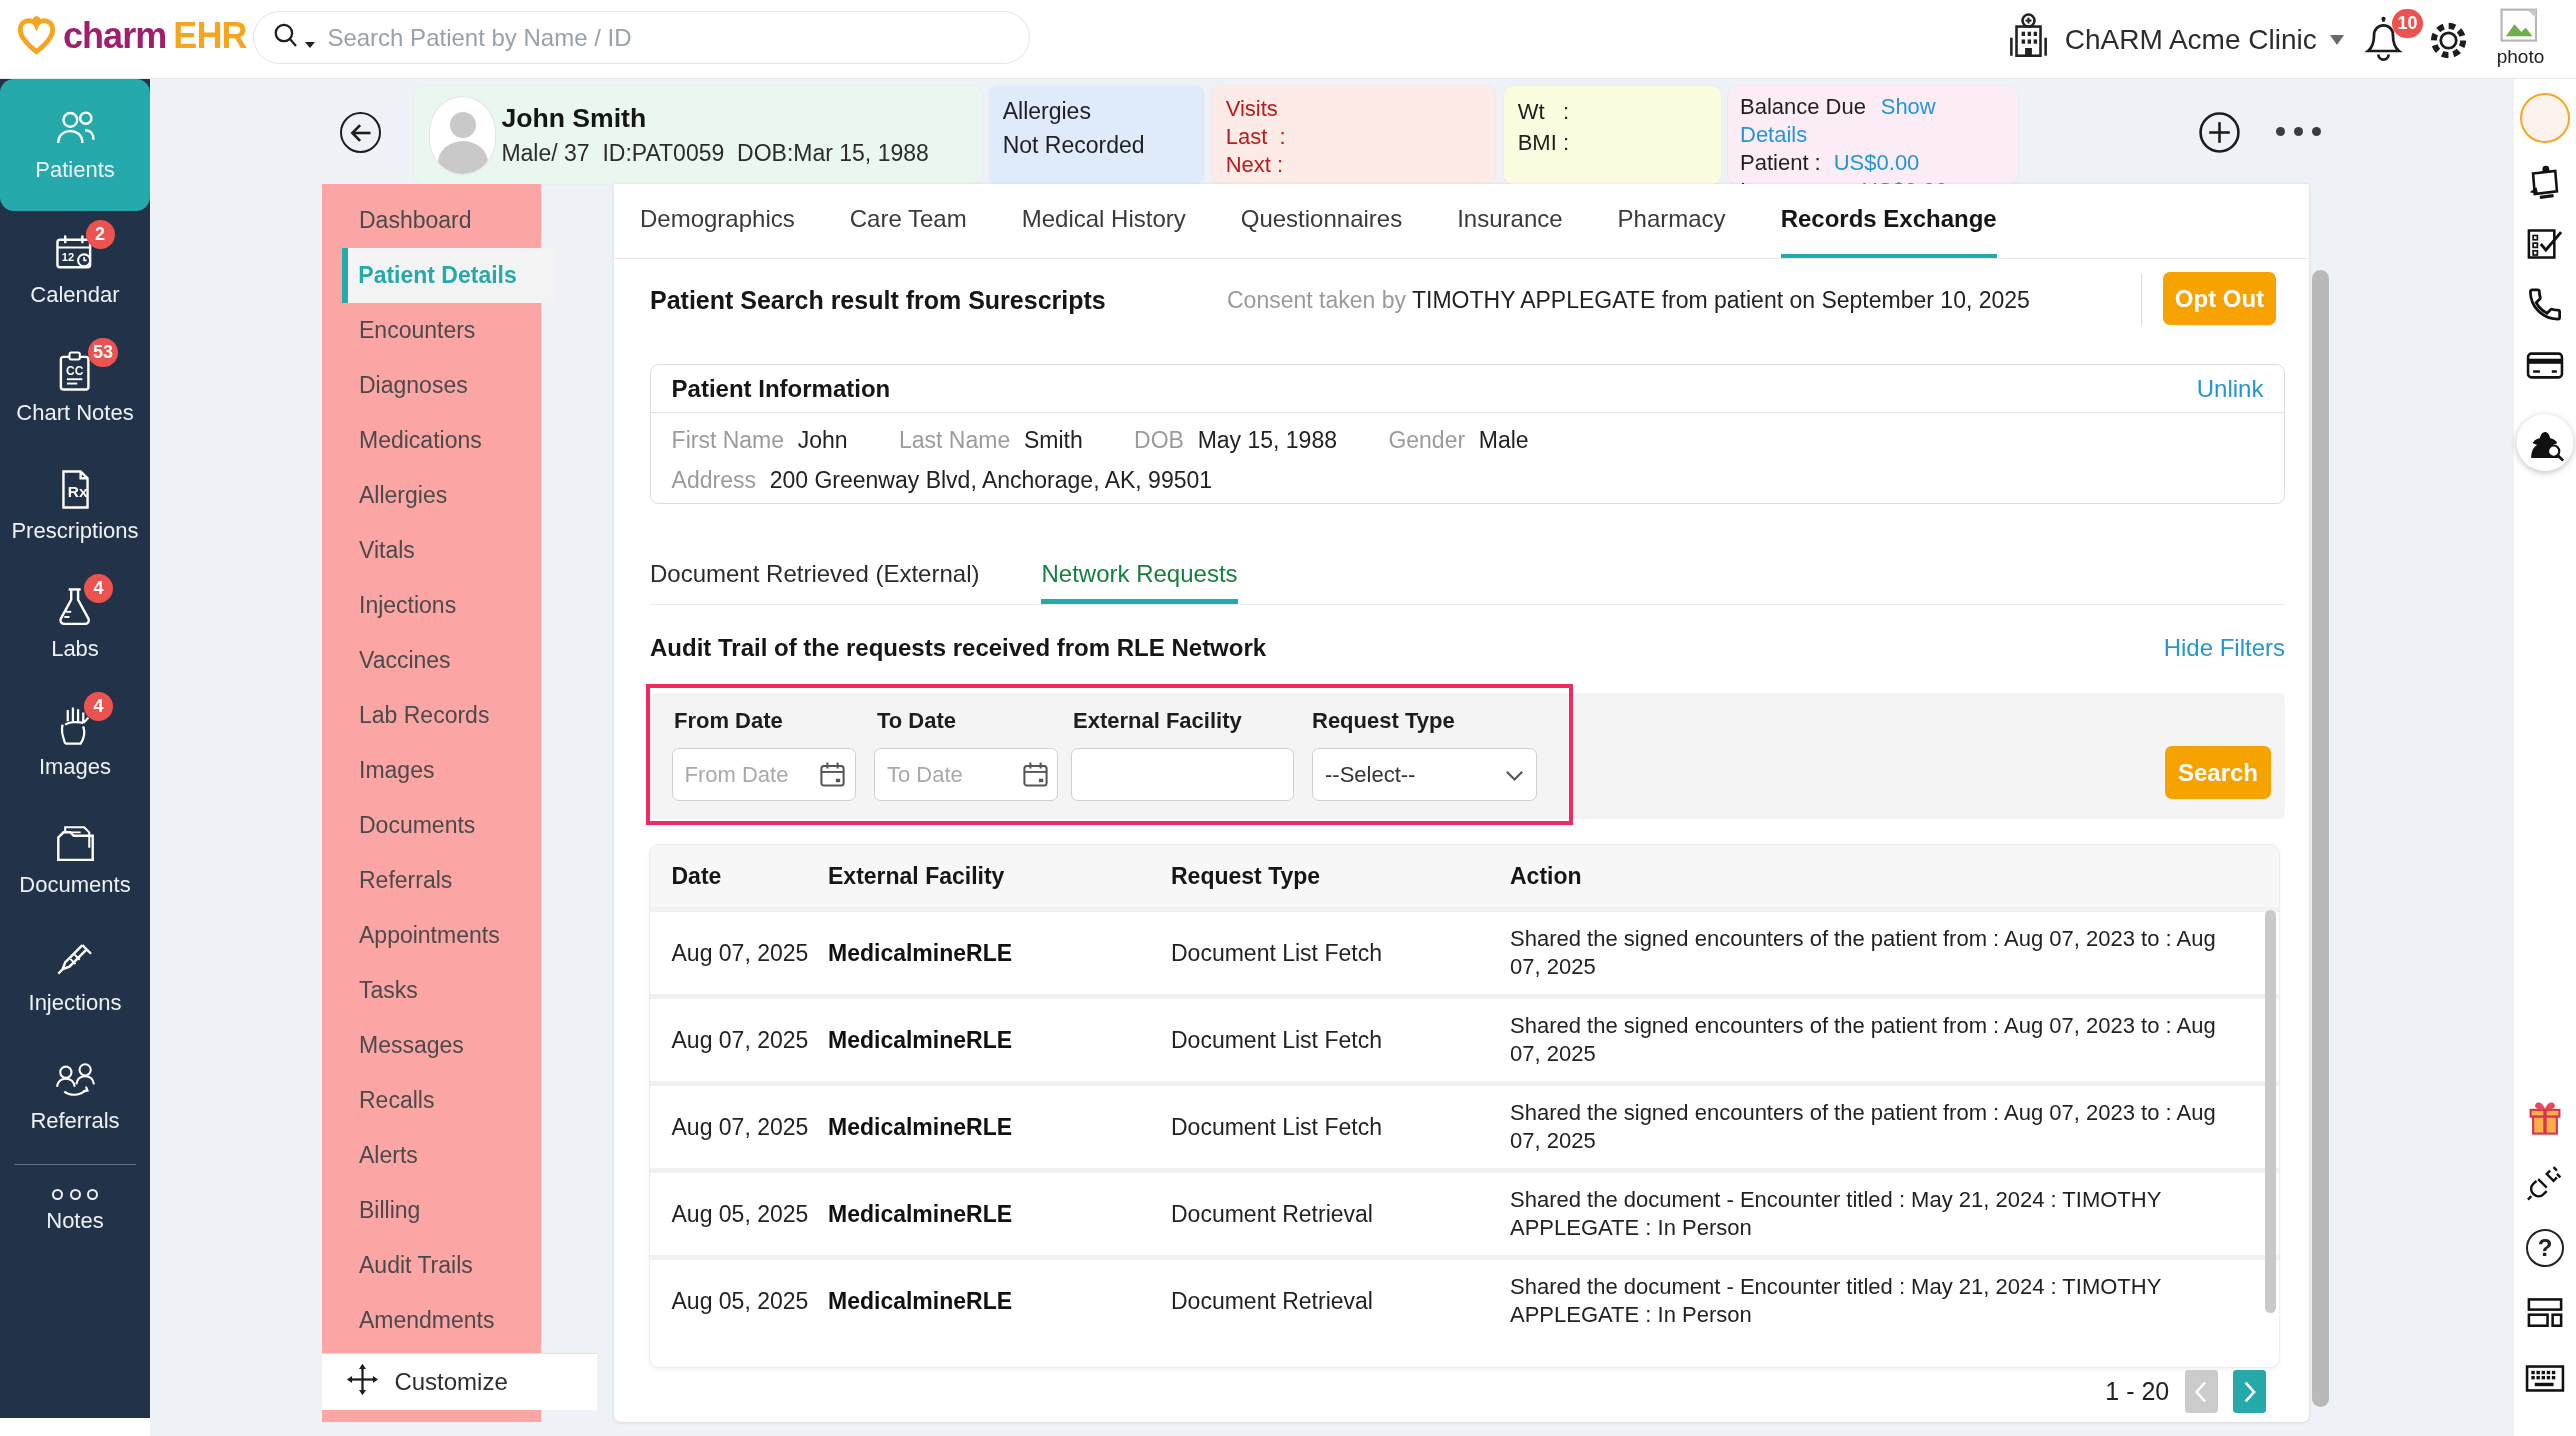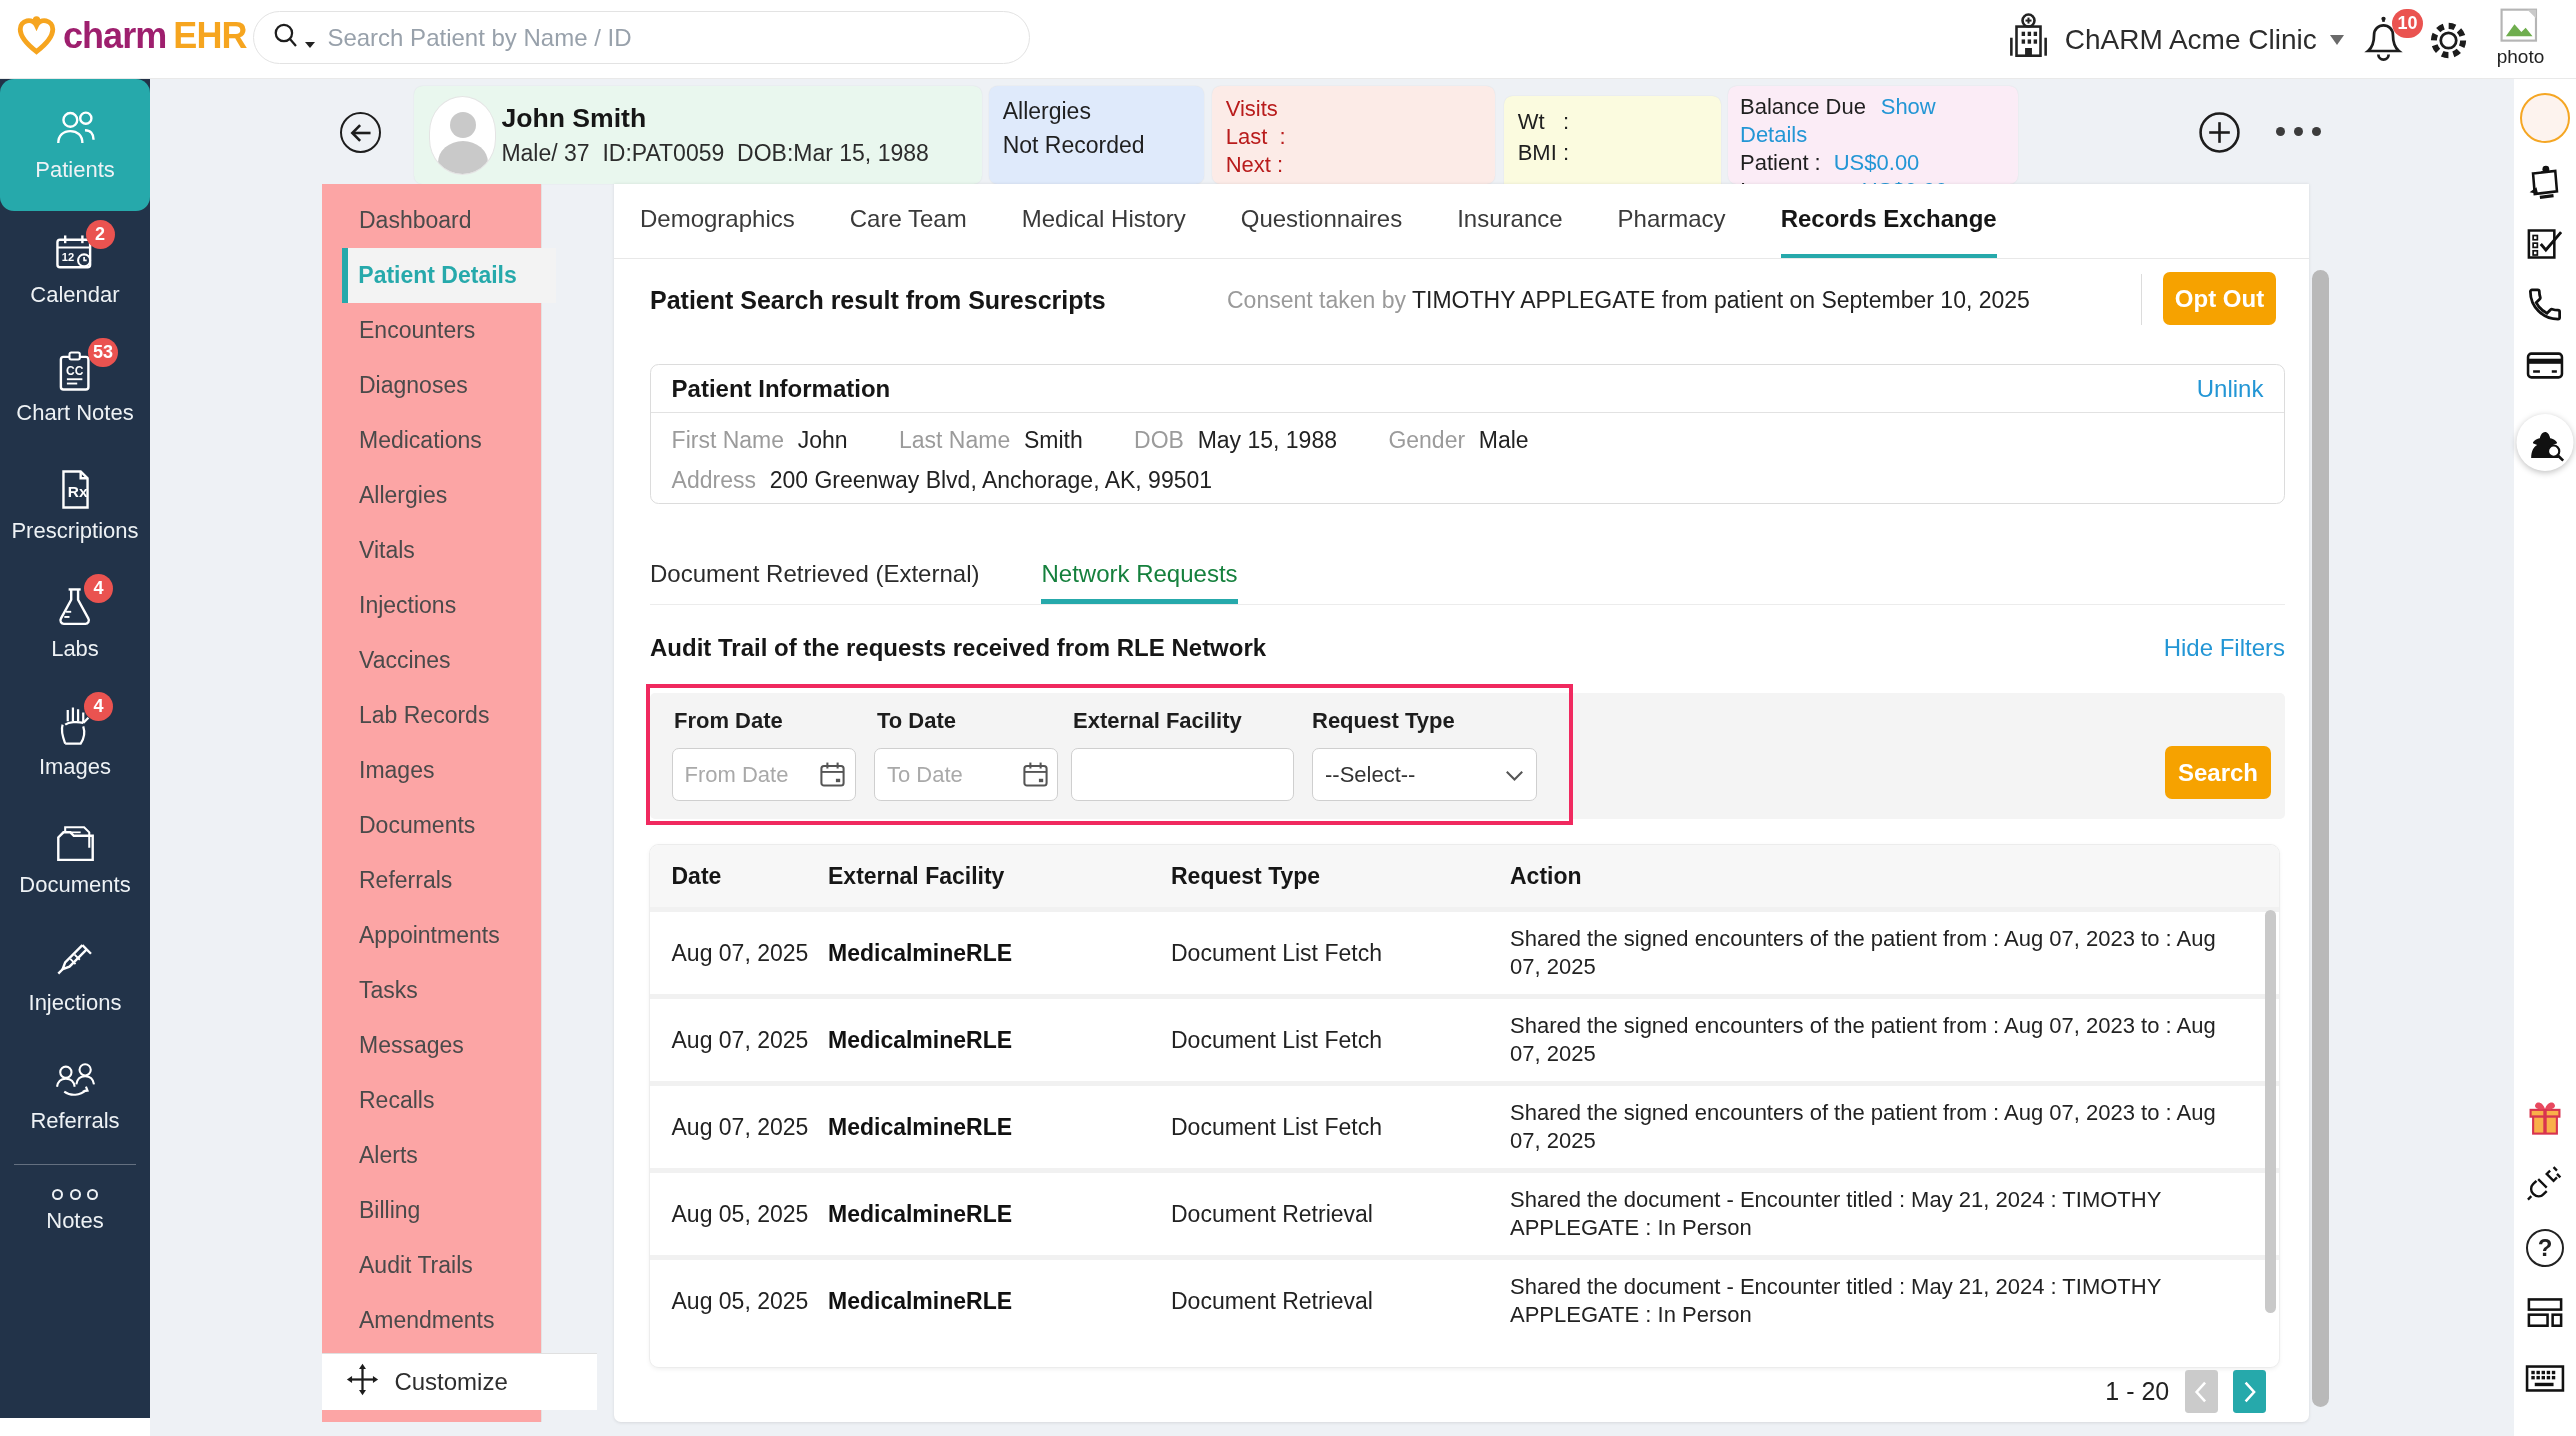--- a/index.html
+++ b/index.html
@@ -40,21 +40,21 @@
   .hcard{ position:absolute; top:86px; height:98px; border-radius:8.6px; box-shadow:0 0 1.7px rgba(0,0,0,.08); }
   .card-patient{ left:414px; width:568px; background:#e9f7ee; display:flex; align-items:center; padding:0 15.4px; gap:5px; }
   .avatar{ width:67px; height:79px; background:#fff; border-radius:50%/46%; border:0.9px solid #e4e4e4; position:relative; overflow:hidden; }
   .avatar i{ position:absolute; left:50%; top:20%; transform:translateX(-50%); width:26px; height:26px; background:#c9c9c9; border-radius:50%; }
   .avatar b{ position:absolute; left:50%; top:58%; transform:translateX(-50%); width:50px; height:43px; background:#c9c9c9; border-radius:50% 50% 0 0; }
   .pt-name{ font-size:26.6px; font-weight:700; color:#161616; }
   .pt-meta{ font-size:23px; color:#2c2c2c; margin-top:6.9px; }
   .card-allergy{ left:989px; width:215px; background:#dfeafb; padding:12px 13.7px; font-size:23px; color:#1f1f1f; }
   .card-allergy .v{ margin-top:6.9px; }
   .card-visits{ left:1212px; width:283px; background:#fcebe7; padding:8.6px 13.7px; font-size:22px; color:#b91c1c; line-height:28px; }
-  .card-wt{ left:1504px; width:217px; background:#fbfbdf; padding:10.3px 13.7px; font-size:22px; color:#1f1f1f; line-height:31px;margin-top:10px; }
+  .card-wt{ left:1504px; width:217px; background:#fbfbdf; padding:10.3px 13.7px; font-size:22px; color:#1f1f1f; line-height:31px; }
   .card-balance{ left:1728px; width:290px; background:#fbecf6; padding:6.9px 12px; font-size:22px; color:#1f1f1f; line-height:28px; }
   .blue{ color:#2396d5; }
   .plus-btn{ position:absolute; left:2198px; top:111px; width:43px; height:43px; }
   .dots3{ position:absolute; left:2276px; top:127px; display:flex; gap:8.6px; }
   .dots3 i{ width:9.4px; height:9.4px; background:#3c3c3c; border-radius:50%; }
 
   
   .pmenu{ position:absolute; left:322px; top:184px; width:220px; height:1238px; background:#fca5a5; border-right:0.9px solid #e3e3e3; z-index:5; }
   .pmenu-list{ padding-top:8.6px; }
   .pmenu-item{ height:55px; display:flex; align-items:center; padding-left:37px; font-size:23px; color:#4a4a4a; cursor:pointer; }

